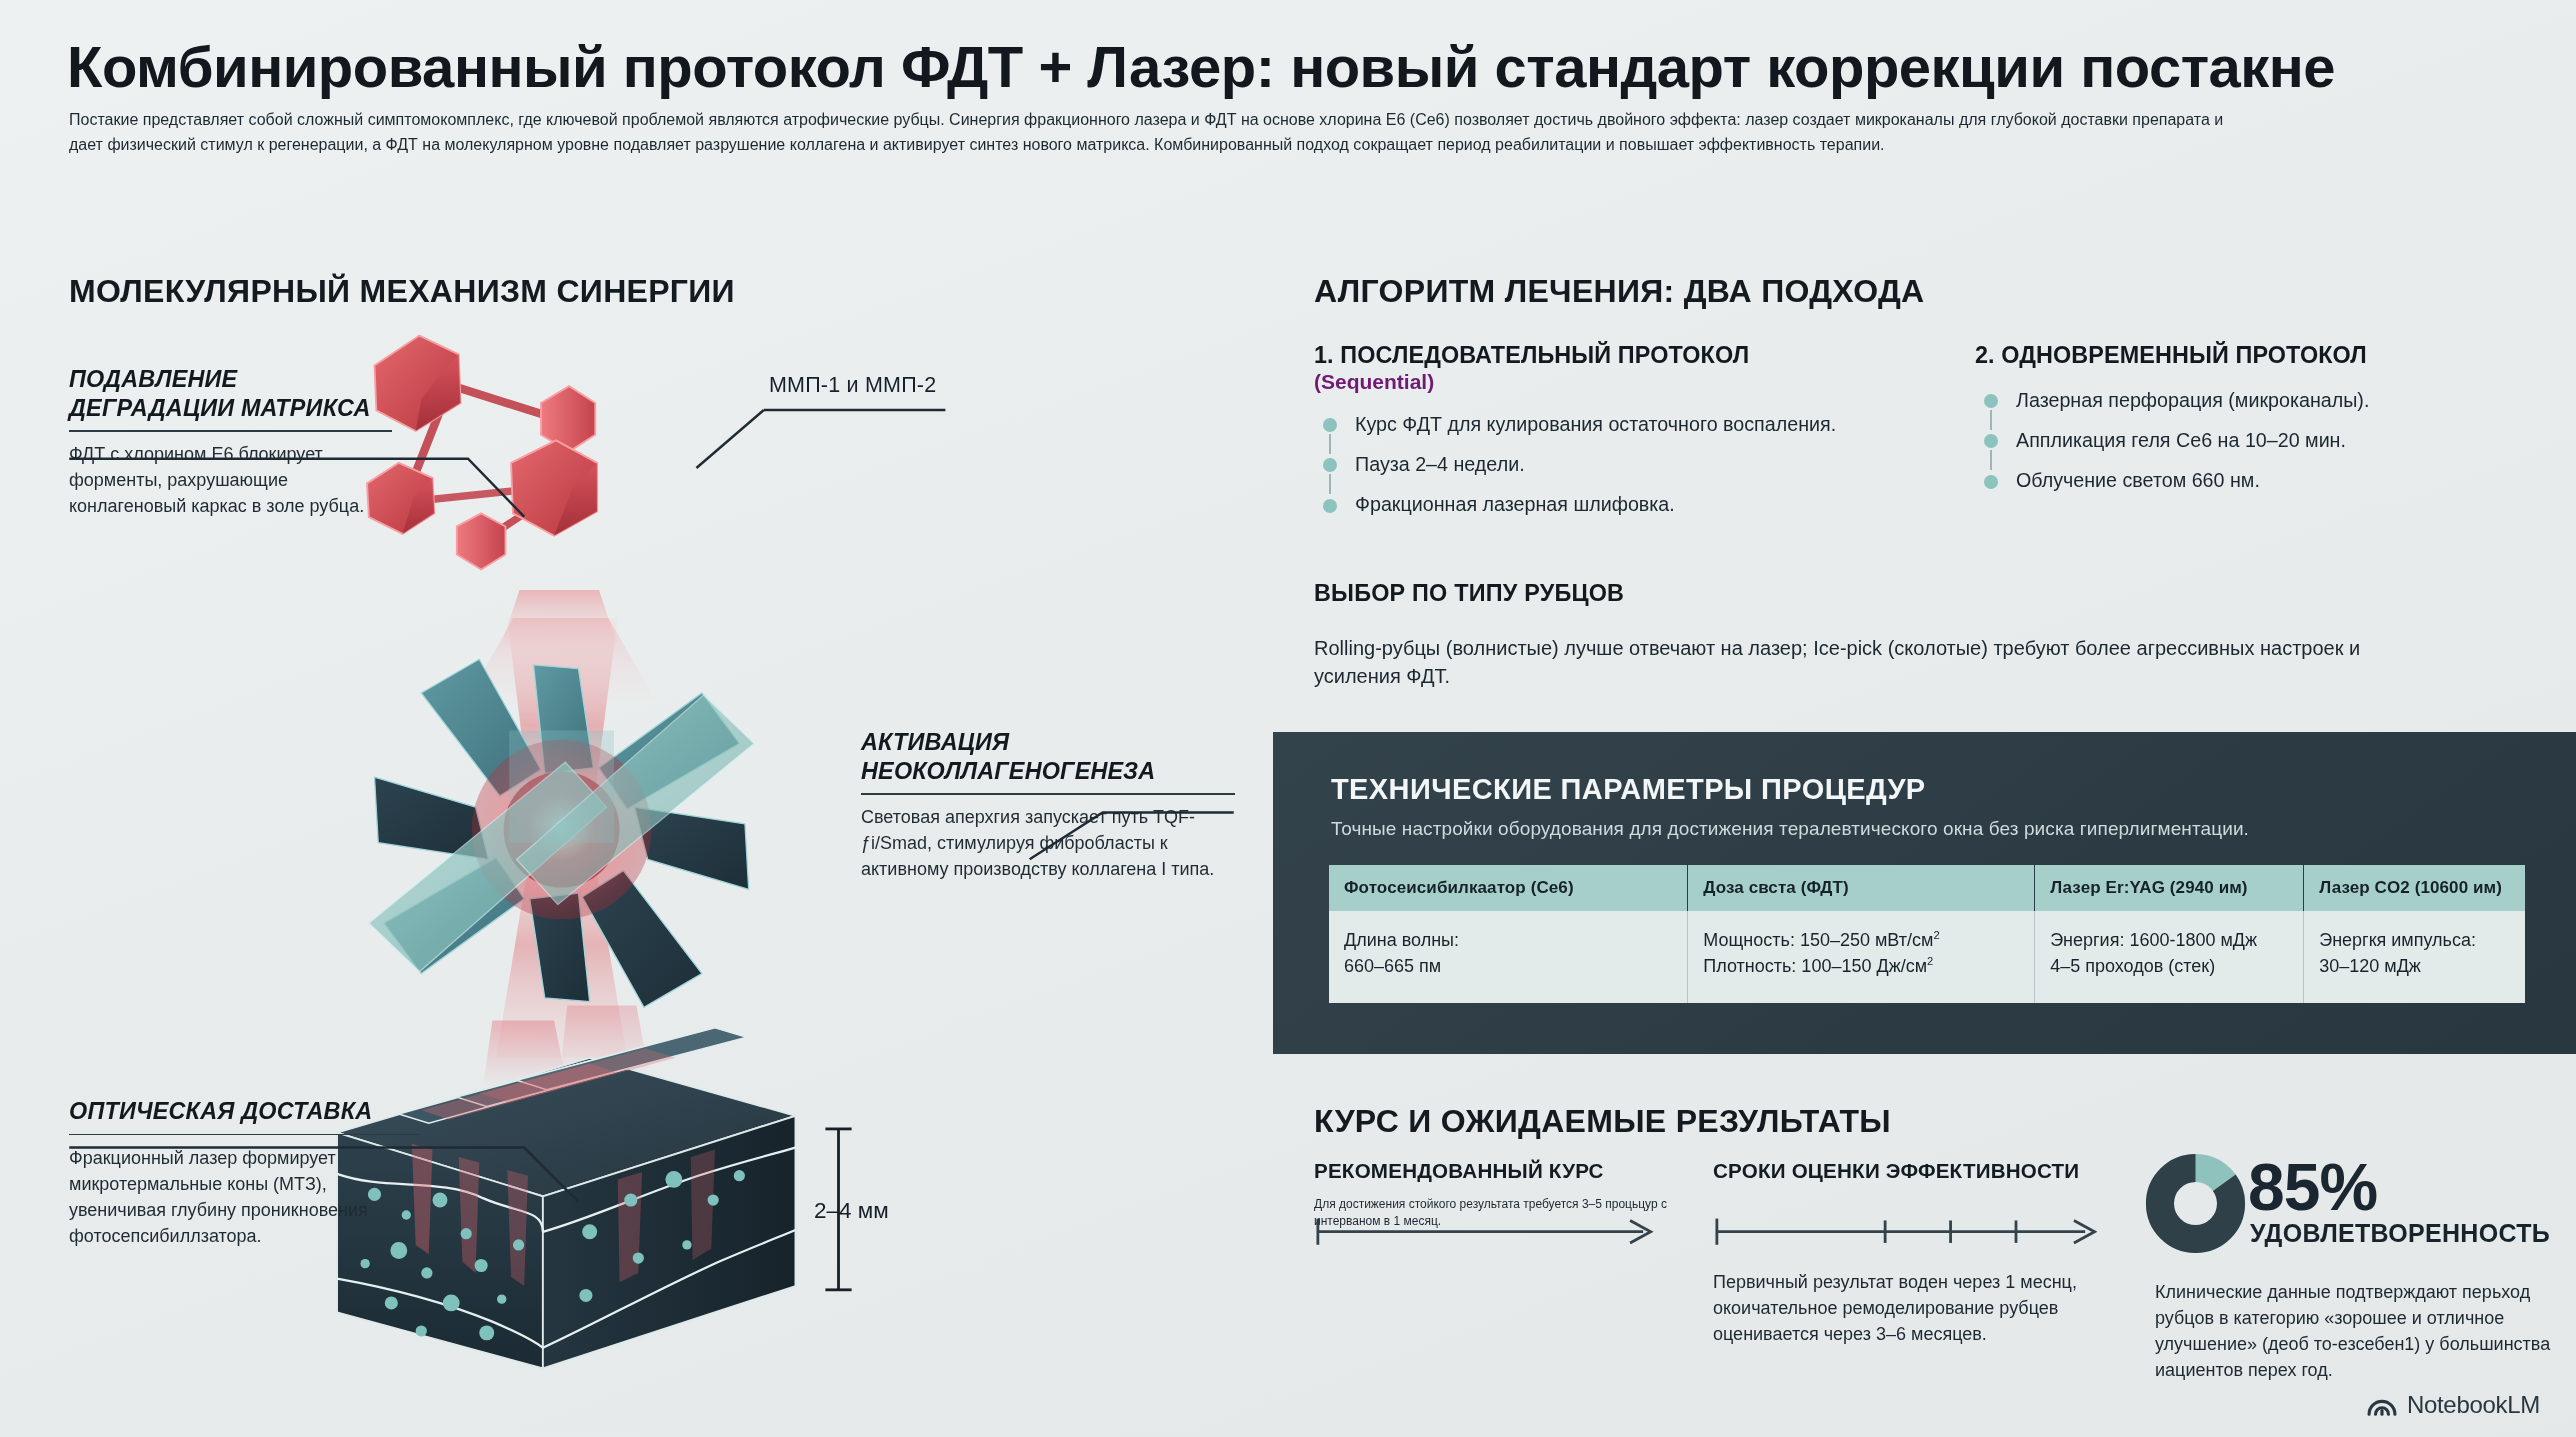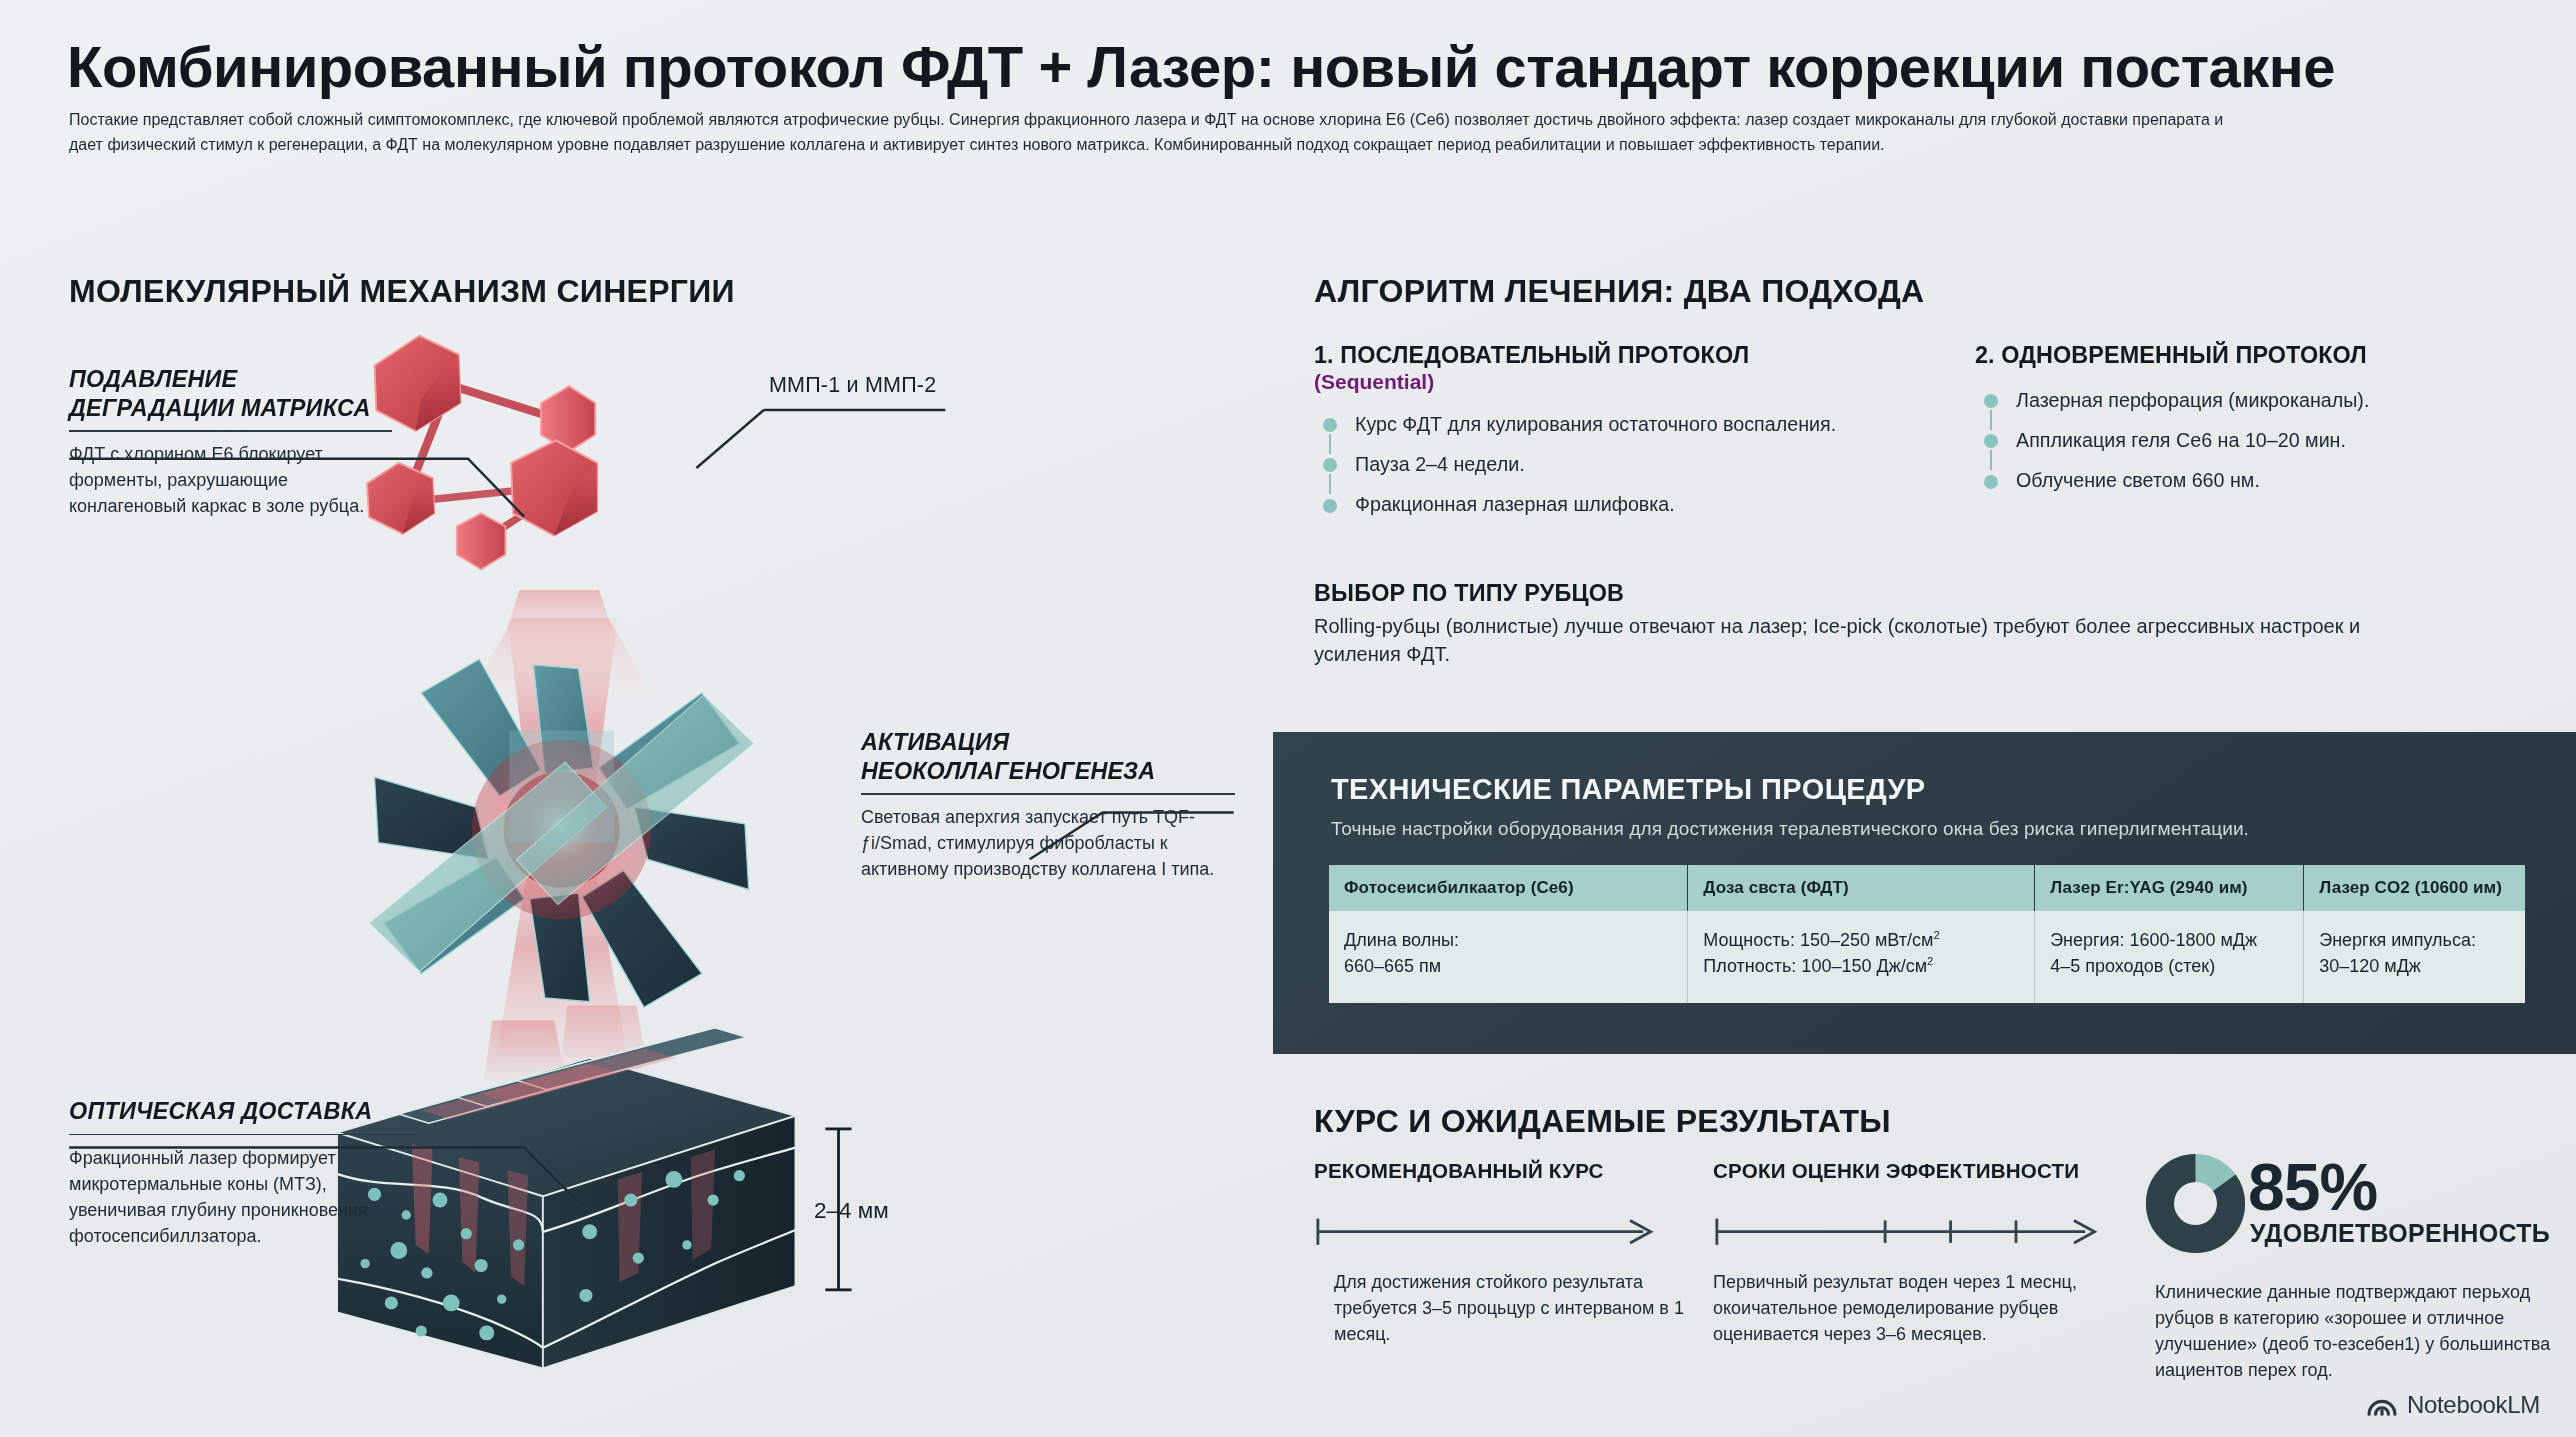--- a/index.html
+++ b/index.html
@@ -78,21 +78,21 @@
     width:1.9px; background:#9fb7b4;
   }
   .proto li:last-child::after { display:none; }
 
   #proto-1 { left:1314px; top:341px; width:562px; }
   #proto-2 { left:1939px; top:341px; width:580px;margin-left:36px; }
 
   
   #scar-block { position:absolute; left:1314px; top:580px; width:1048px; }
   #scar-block .s-title { font-size:23.4px; font-weight:700; color:#121a20; letter-spacing:0.2px; }
-  #scar-block .s-body  { font-size:20px; line-height:1.42; color:#1c2731; margin-top:5px; }
+  #scar-block .s-body  { font-size:20px; line-height:1.42; color:#1c2731; margin-top:27px; }
 
   
   #tech {
     position:absolute; left:1273px; top:732px; width:1303px; height:322px;
     background:linear-gradient(145deg,#33434c 0%,#2c3a43 60%,#293740 100%);
   }
   #tech .t-title {
     position:absolute; left:58px; top:41px; font-size:29px; font-weight:700;
     color:#f2f6f7; letter-spacing:0.4px;
   }
@@ -438,21 +438,21 @@
   </div>
 
   <div class="res-col" id="res-1">
     <div class="r-head">РЕКОМЕНДОВАННЫЙ КУРС</div>
   </div>
   <svg class="axis" id="axis-1" viewBox="0 0 372 46">
     <line x1="4" y1="6" x2="4" y2="34" stroke="#33424b" stroke-width="3"></line>
     <line x1="4" y1="20" x2="352" y2="20" stroke="#33424b" stroke-width="3"></line>
     <polyline points="338,8 360,20 338,32" fill="none" stroke="#33424b" stroke-width="3"></polyline>
   </svg>
-  <div style="position:absolute;left:1314px;top:1269px;width:367px;font-size:18px;line-height:1.45;color:#1d2831;margin-left:20px;">Для достижения стойкого результата требуется 3–5 процьцур с интерваном в 1 месяц.</div>
+  <div style="position:absolute;left:1314px;top:1196px;width:367px;font-size:12px;line-height:1.45;color:#1d2831;">Для достижения стойкого результата требуется 3–5 процьцур с интерваном в 1 месяц.</div>
 
   <div class="res-col" id="res-2">
     <div class="r-head">СРОКИ ОЦЕНКИ ЭФФЕКТИВНОСТИ</div>
   </div>
   <svg class="axis" id="axis-2" viewBox="0 0 418 46">
     <line x1="4" y1="6" x2="4" y2="34" stroke="#33424b" stroke-width="3"></line>
     <line x1="4" y1="20" x2="398" y2="20" stroke="#33424b" stroke-width="3"></line>
     <line x1="184" y1="8" x2="184" y2="32" stroke="#33424b" stroke-width="3"></line>
     <line x1="254" y1="8" x2="254" y2="32" stroke="#33424b" stroke-width="3"></line>
     <line x1="324" y1="8" x2="324" y2="32" stroke="#33424b" stroke-width="3"></line>

